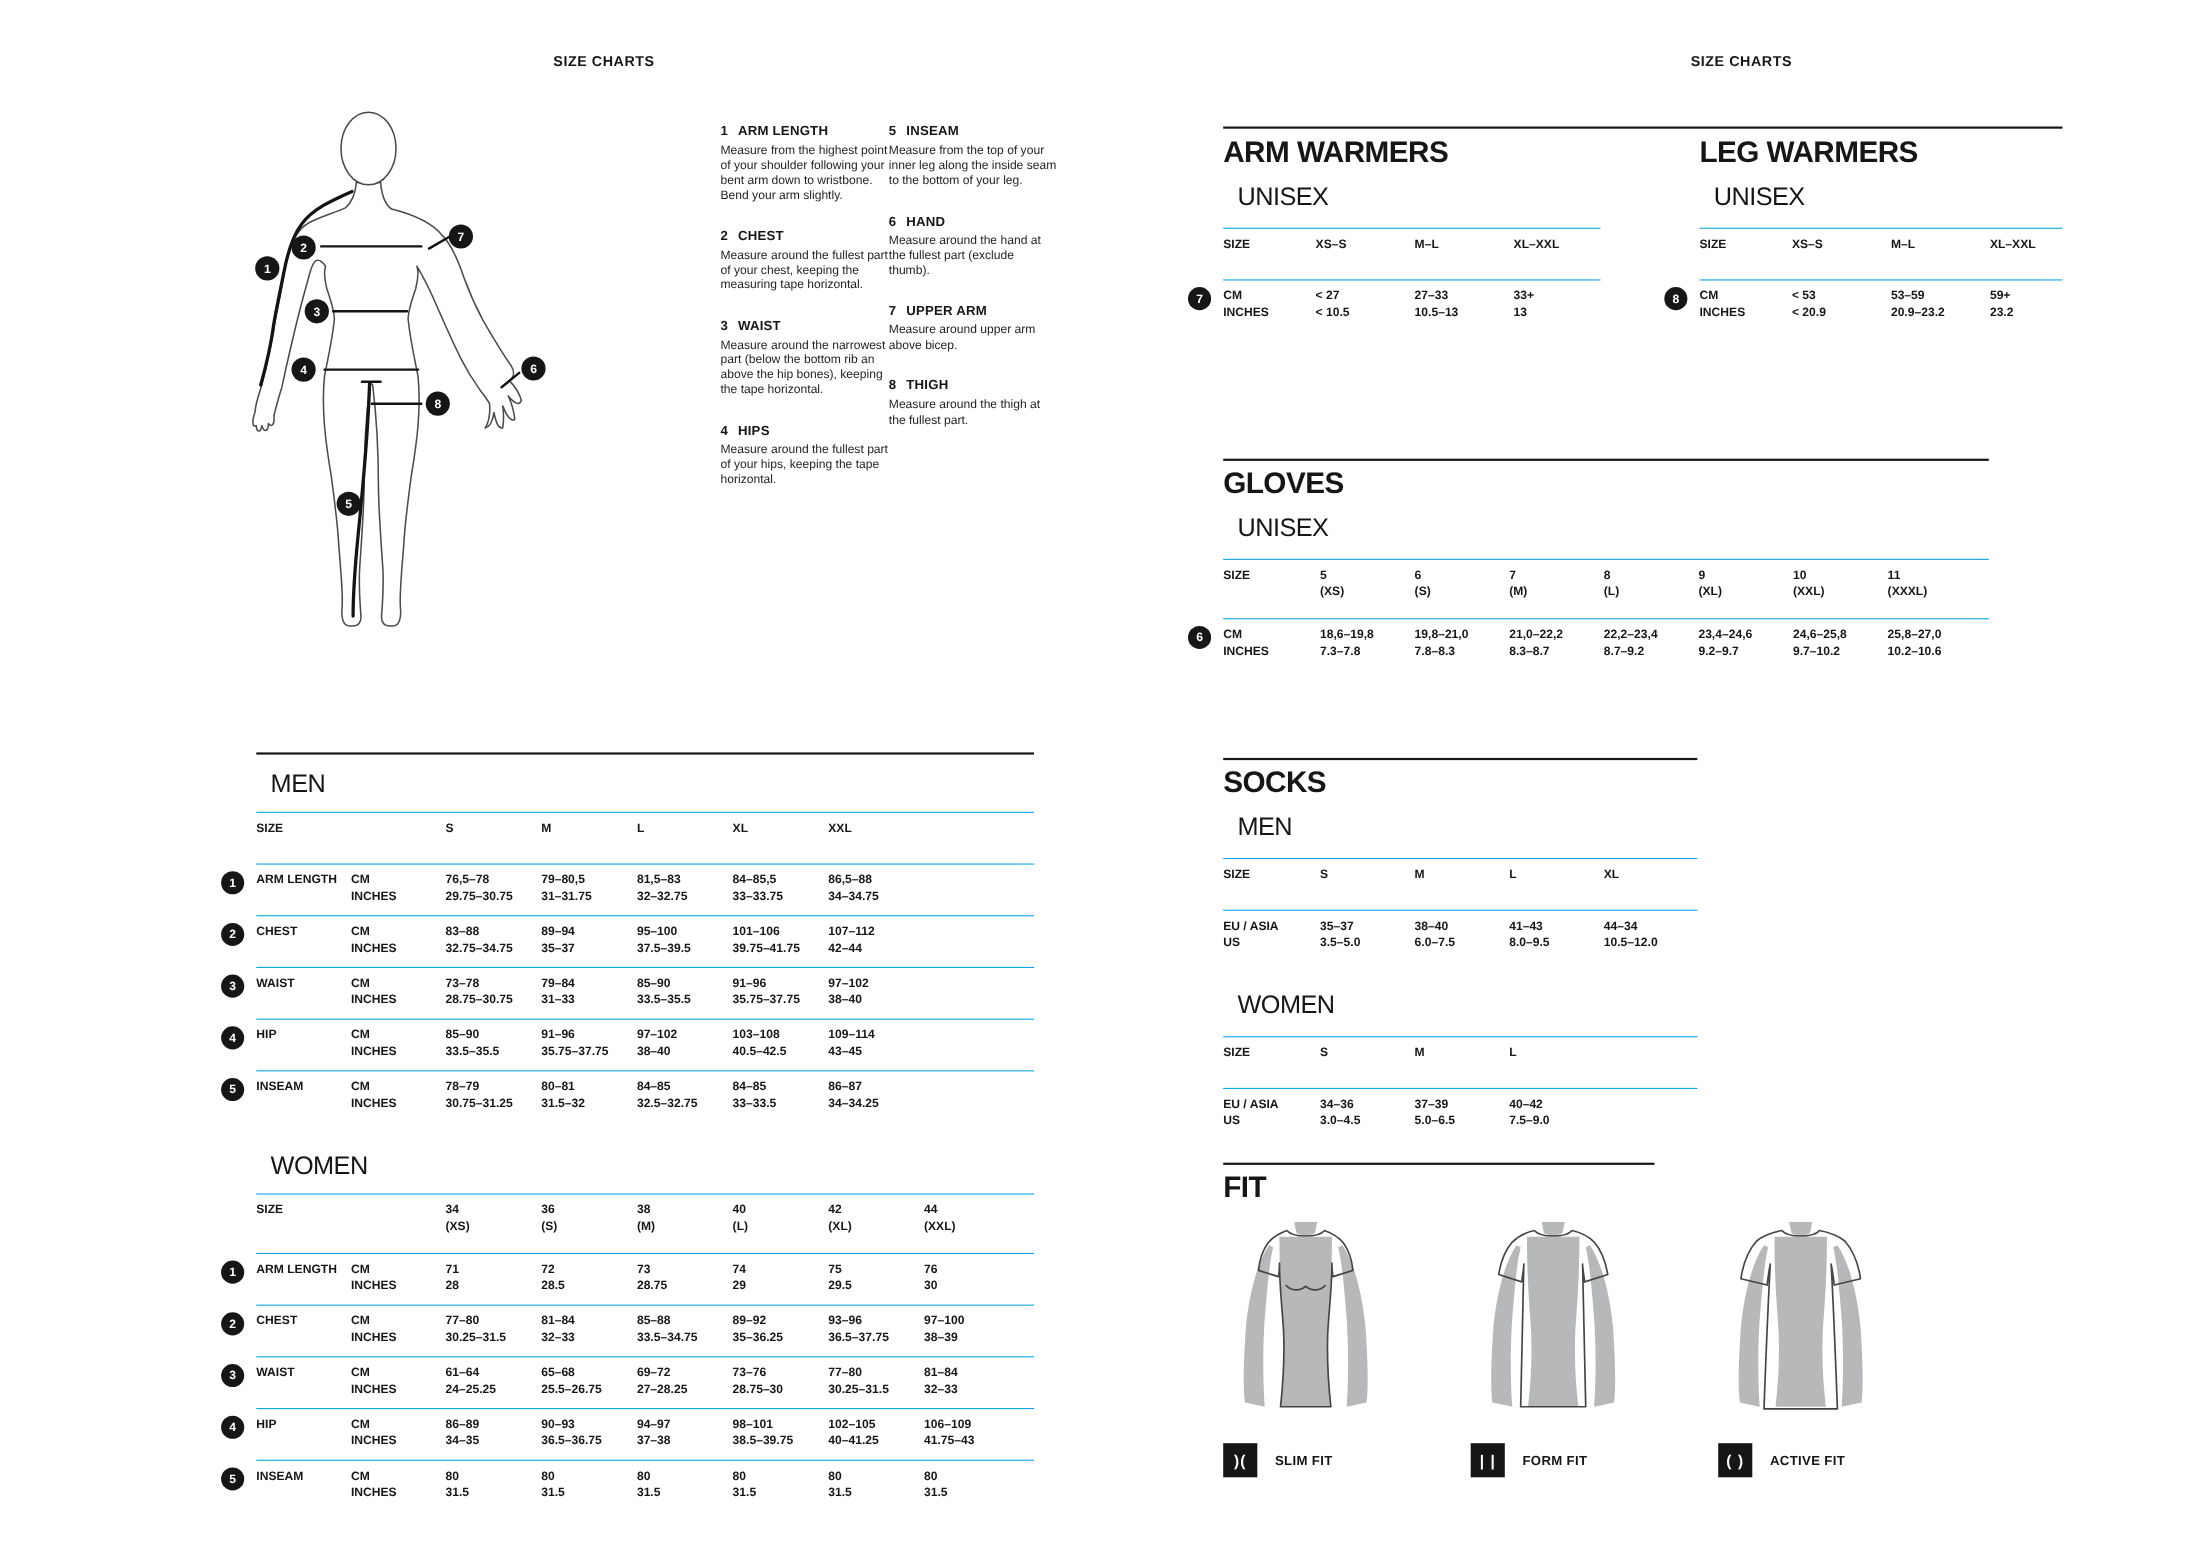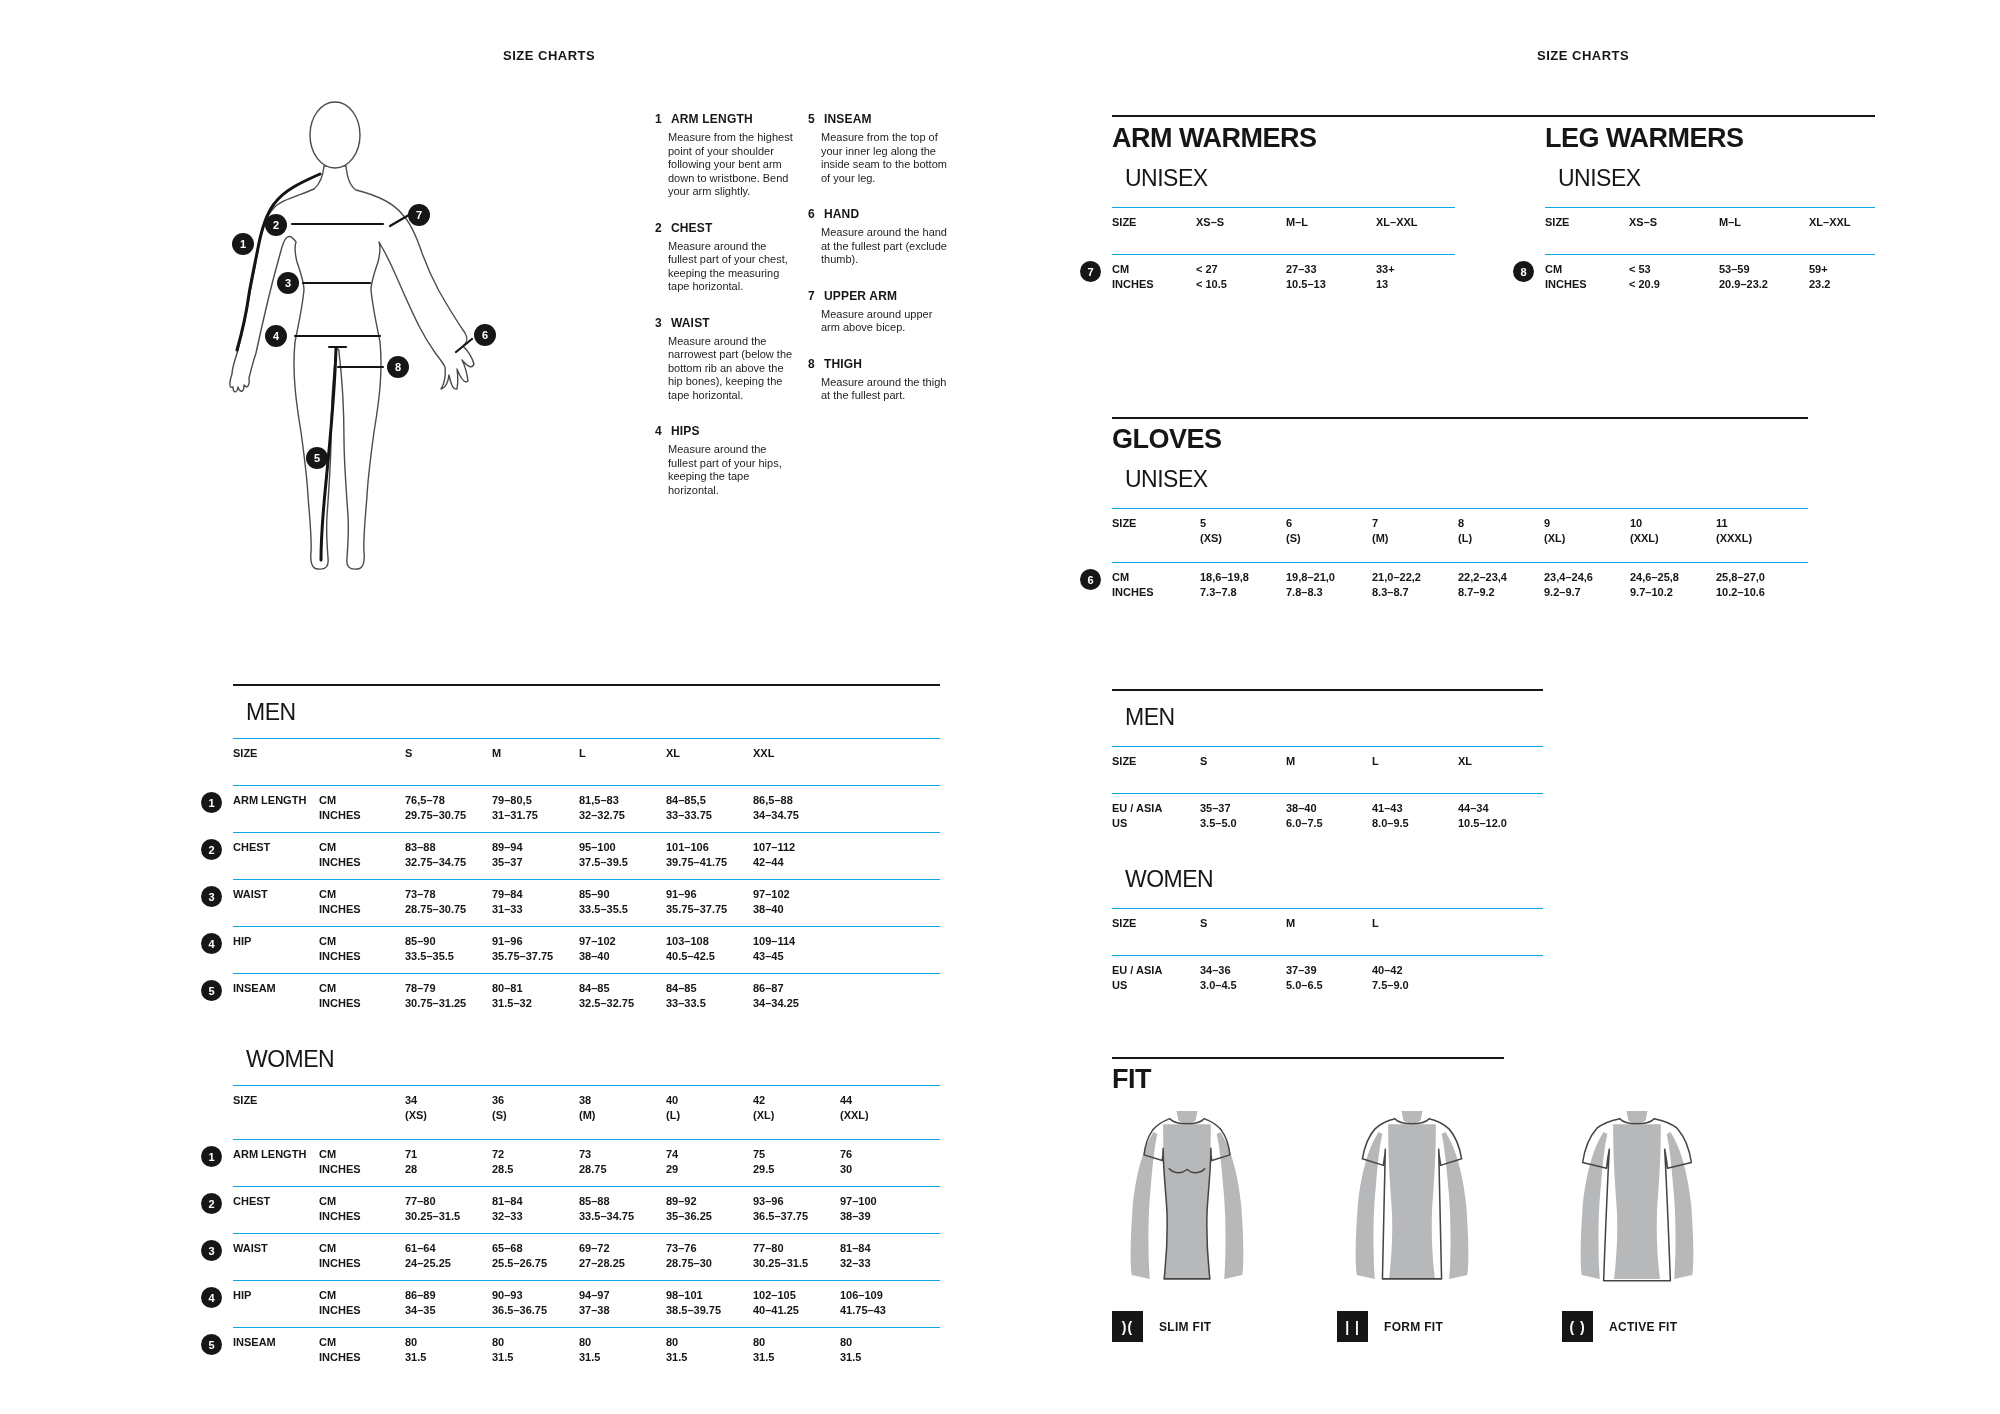--- a/index.html
+++ b/index.html
@@ -46,21 +46,21 @@
   .tbl-sock .tcell{width:86px;}
   .tbl-sock .tcell:nth-of-type(1){width:88px;}
   #tbl-women-main{margin-top:10px;}
   #tbl-men-main{margin-top:4px;}
 
   
   .instr-col{position:absolute;top:112px;width:153px;}
   #instr1{left:655px;}
   #instr2{left:808px;}
   .instr h4{display:flex;gap:9px;font-size:12px;font-weight:700;margin:0 0 5px;letter-spacing:.2px;}
-  .instr p{font-size:11px;line-height:13.5px;margin:0 13px 22px;color:#1e1e1e;}
+  .instr p{font-size:11px;line-height:13.5px;margin:0 0 22px;color:#1e1e1e;}
 
   
   #body-diagram{position:absolute;left:220px;top:92px;}
   .figline{fill:#fff;stroke:#4b4b4b;stroke-width:1.4;stroke-linejoin:round;}
   .mthick{fill:none;stroke:#141414;stroke-width:3;stroke-linecap:round;}
   .mthin{fill:none;stroke:#141414;stroke-width:2.2;stroke-linecap:round;}
   .bcirc{fill:#161616;}
   .btxt{fill:#fff;font-size:11px;font-weight:700;text-anchor:middle;font-family:"Liberation Sans",sans-serif;}
 
   
@@ -758,20 +758,21 @@
           </div>
           <div class="tcell">
             <div class="tline">25,8–27,0</div>
             <div class="tline">10.2–10.6</div>
           </div>
         </div>
       </div>
   </div>
 
   <div class="sec ruled" id="sec-socks">
+    <div class="sec-title">SOCKS</div>
     <div class="sec-sub">MEN</div>
     <div class="tbl tbl-sock h1">
         <div class="trow thead">
           <div class="tcell">
             <div class="tline">SIZE</div>
           </div>
           <div class="tcell">
             <div class="tline">S</div>
           </div>
           <div class="tcell">

